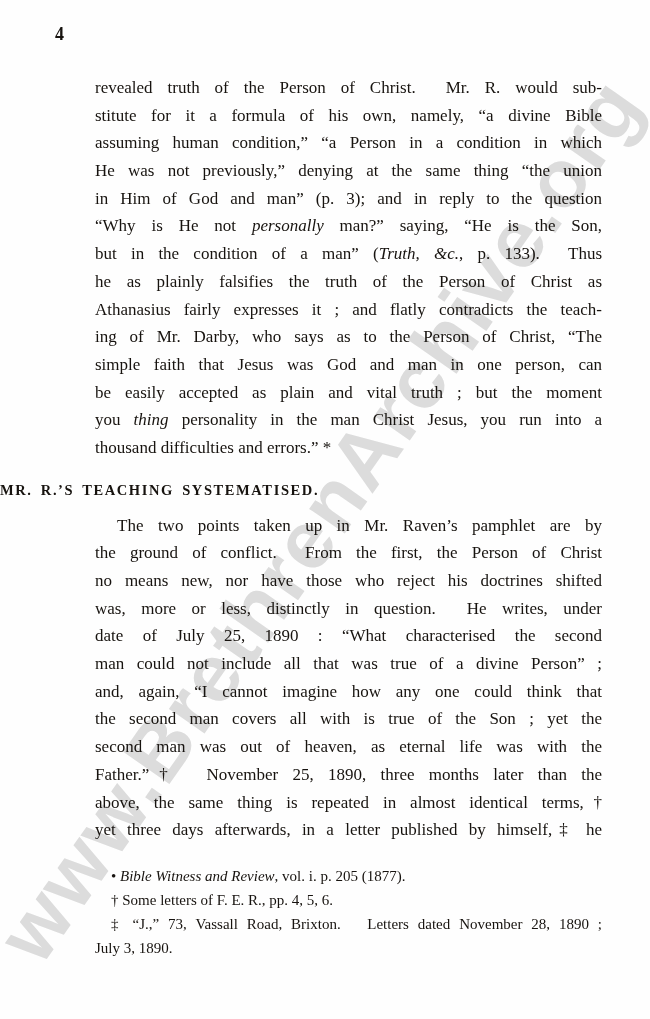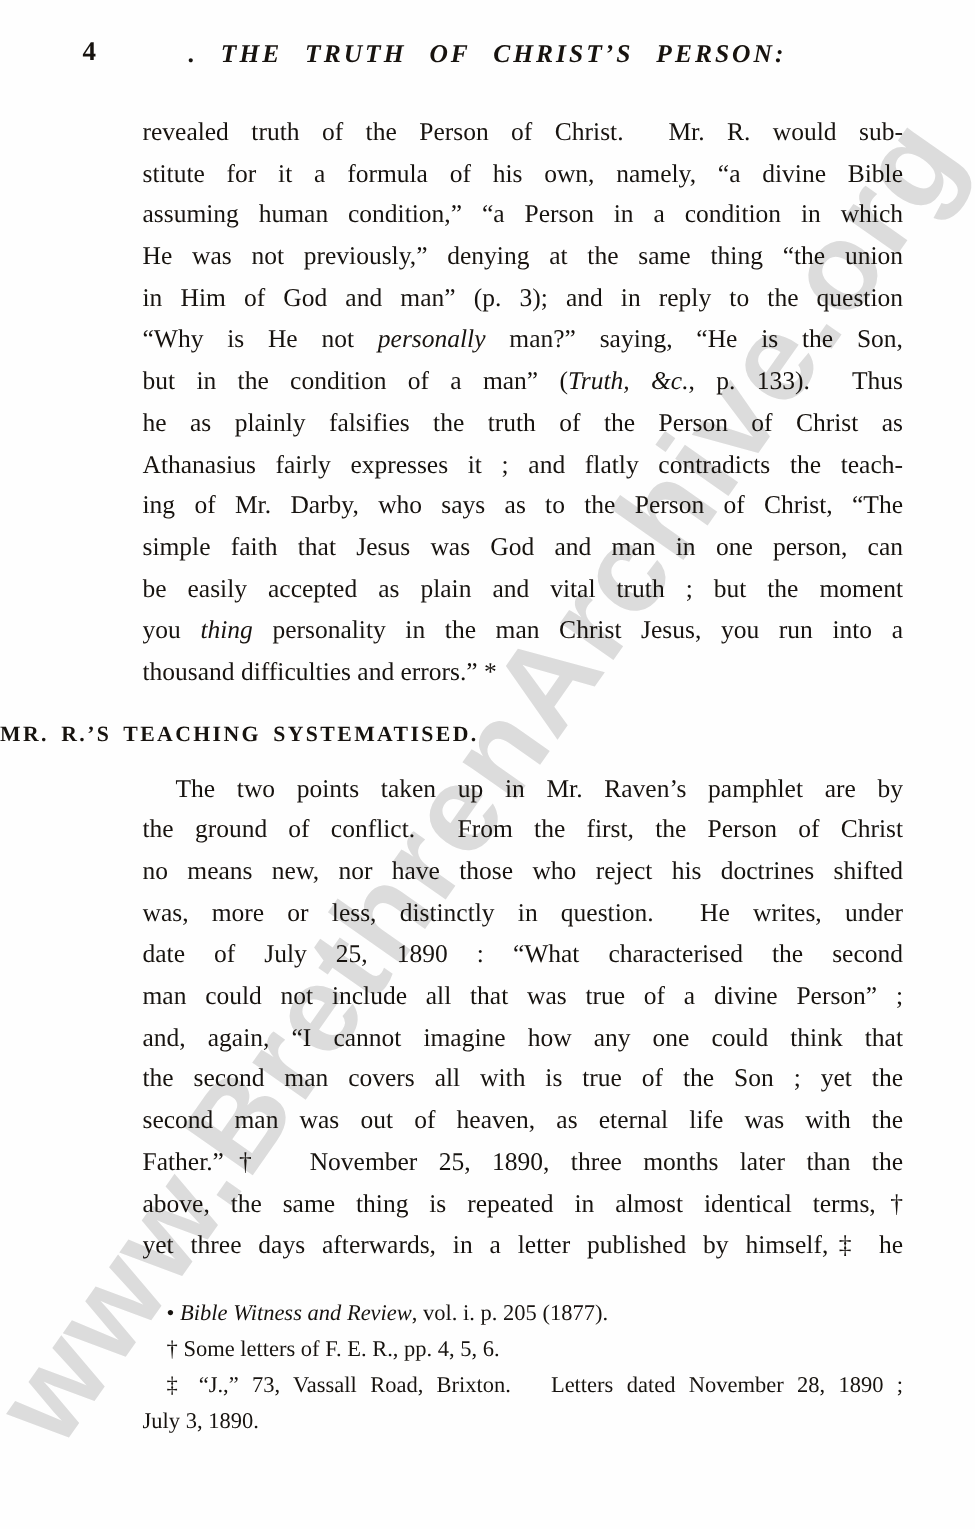--- a/index.html
+++ b/index.html
@@ -93,21 +93,20 @@
 <body>
 
 <div class="page">
 
   <div class="watermark">www.BrethrenArchive.org</div>
 
   <div class="content">
 
     <div class="pageheader">
       <span class="pagenum">4</span>
-      <div class="runtitle">. THE TRUTH OF CHRIST’S PERSON:</div>
     </div>
 
     <div class="bodytext para1">
         <div class="tline j">revealed truth of the Person of Christ.&nbsp; Mr. R. would sub-</div>
         <div class="tline j">stitute for it a formula of his own, namely, “a divine Bible</div>
         <div class="tline j">assuming human condition,” “a Person in a condition in which</div>
         <div class="tline j">He was not previously,” denying at the same thing “the union</div>
         <div class="tline j">in Him of God and man” (p. 3); and in reply to the question</div>
         <div class="tline j">“Why is He not <i>personally</i> man?” saying, “He is the Son,</div>
         <div class="tline j">but in the condition of a man” (<i>Truth, &amp;c.</i>, p. 133).&nbsp; Thus</div>

